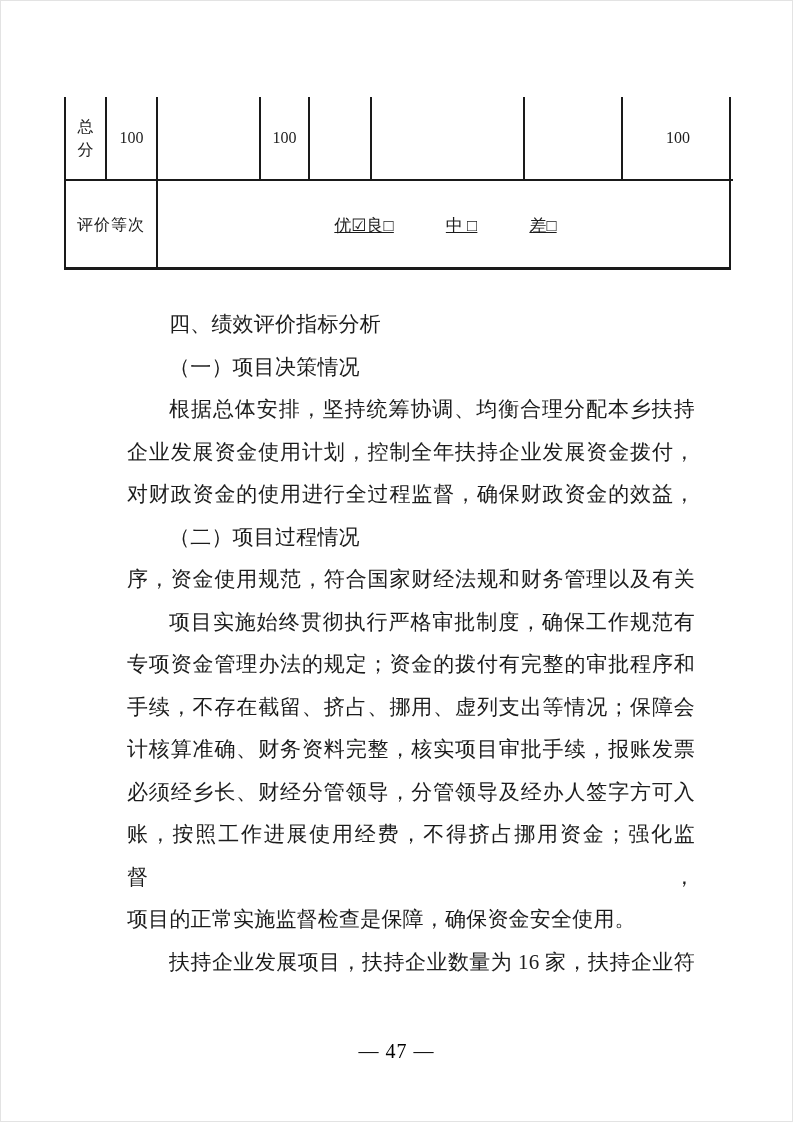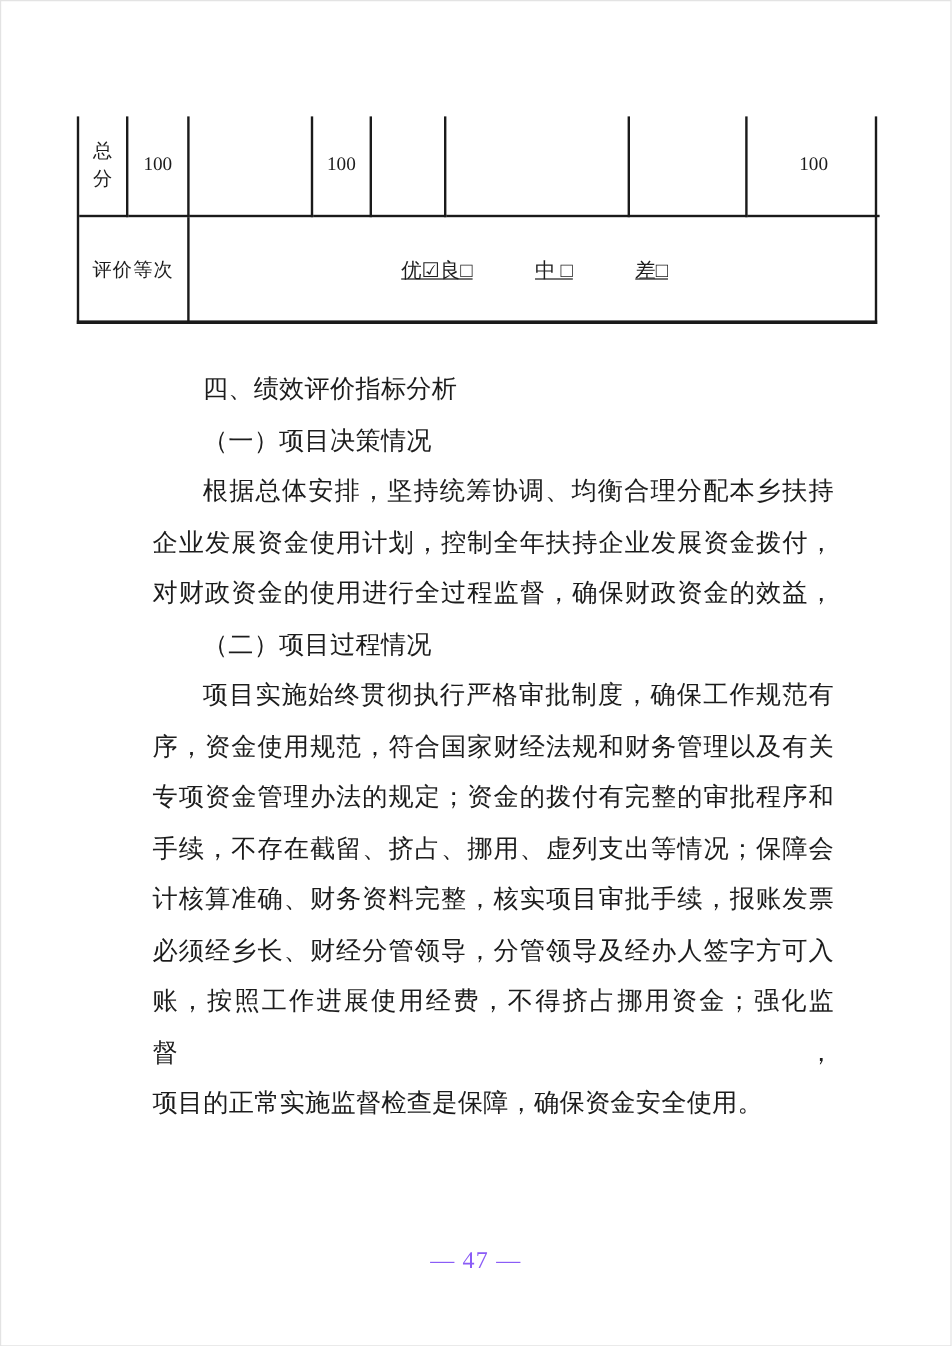--- a/index.html
+++ b/index.html
@@ -73,21 +73,21 @@
   }
   .ln.ind { text-indent: 2em; }
 
   
   .page-footer {
     position: absolute;
     left: 0; top: 1040px;
     width: 100%;
     text-align: center;
     font-size: 20px;
-    color: #8b5cf6;
+    color: #000000;
     letter-spacing: 1px;
   }
 </style>
 </head>
 <body>
 
 <div class="score-table">
 
   <div class="cell br bb">
     <div class="vstack">
@@ -111,23 +111,24 @@
   </div>
 </div>
 
 <div class="doc-body">
   <div class="ln ind">四、绩效评价指标分析</div>
   <div class="ln ind">（一）项目决策情况</div>
   <div class="ln jf ind">根据总体安排，坚持统筹协调、均衡合理分配本乡扶持</div>
   <div class="ln jf">企业发展资金使用计划，控制全年扶持企业发展资金拨付，</div>
   <div class="ln jf">对财政资金的使用进行全过程监督，确保财政资金的效益，</div>
   <div class="ln ind">（二）项目过程情况</div>
+  <div class="ln jf">序，资金使用规范，符合国家财经法规和财务管理以及有关</div>
   <div class="ln jf ind">项目实施始终贯彻执行严格审批制度，确保工作规范有</div>
-  <div class="ln jf">序，资金使用规范，符合国家财经法规和财务管理以及有关</div>
   <div class="ln jf">专项资金管理办法的规定；资金的拨付有完整的审批程序和</div>
   <div class="ln jf">手续，不存在截留、挤占、挪用、虚列支出等情况；保障会</div>
   <div class="ln jf">计核算准确、财务资料完整，核实项目审批手续，报账发票</div>
   <div class="ln jf">必须经乡长、财经分管领导，分管领导及经办人签字方可入</div>
   <div class="ln jf">账，按照工作进展使用经费，不得挤占挪用资金；强化监督，</div>
   <div class="ln">项目的正常实施监督检查是保障，确保资金安全使用。</div>
+  <div class="ln jf ind">扶持企业发展项目，扶持企业数量为 16 家，扶持企业符</div>
 </div>
 
 <div class="page-footer">— 47 —</div>
 
 </body></html>

